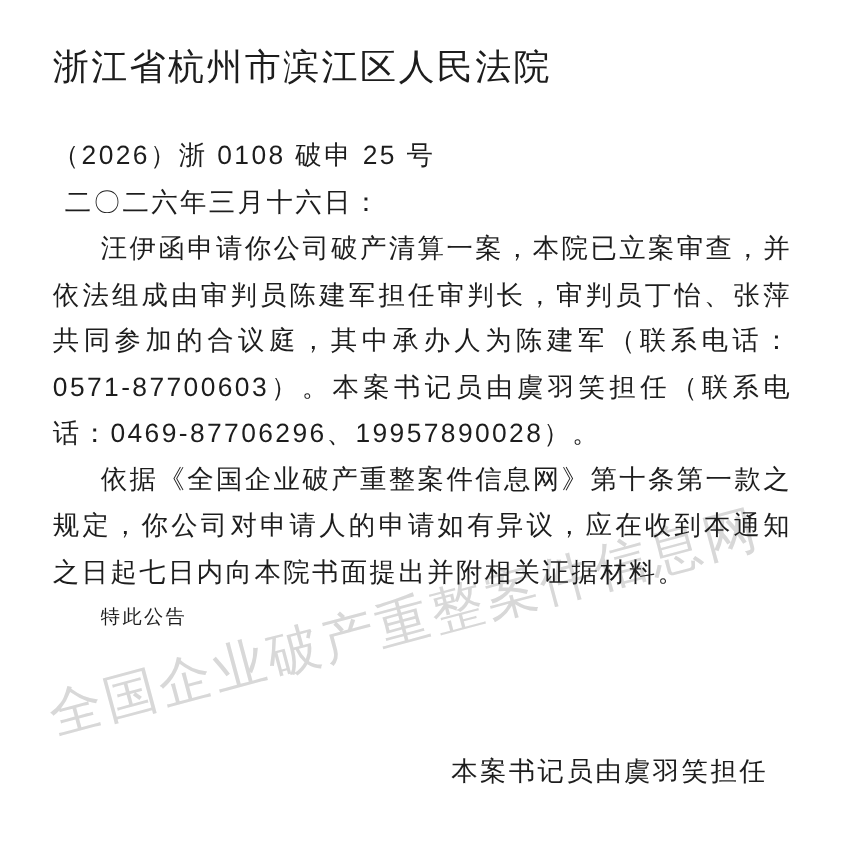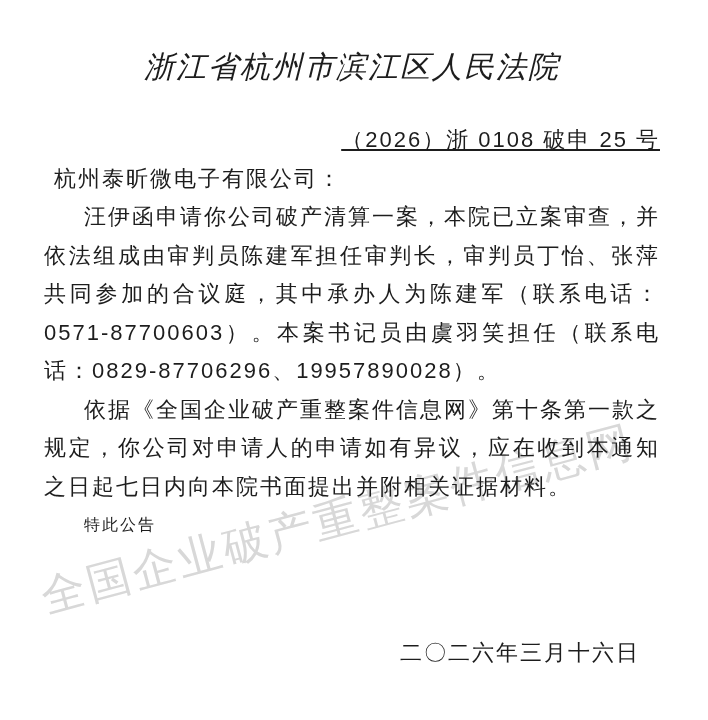--- a/index.html
+++ b/index.html
@@ -37,37 +37,33 @@
     user-select: none;
     pointer-events: none;
   }
   .content {
     position: relative;
     z-index: 1;
     padding: 37px 48px 0 44px;
   }
   .court-name,
   .doc-type {
-    margin: 10px;
-    text-align: center;
+    margin: 0;
     font-family: "DejaVu Serif", serif; 
     font-weight: 400;
     font-size: 30px;
     line-height: 40px;
     letter-spacing: 2px;
     color: #1d1d1d;
-    font-style: italic;
   }
   .case-number {
     margin-top: 34px;
-    text-align: right;
     font-size: 22px;
     line-height: 38.5px;
     letter-spacing: 2px;
-    text-decoration: underline;
   }
   .addressee {
     font-size: 22px;
     line-height: 38.5px;
     letter-spacing: 2px;
     padding-left: 10px;
   }
   .body-para {
     margin: 0;
     font-size: 22px;
@@ -99,24 +95,24 @@
 
   <div class="watermark">全国企业破产重整案件信息网</div>
 
   <div class="content">
 
     <h1 class="court-name">浙江省杭州市滨江区人民法院</h1>
 
 
     <div class="case-number">（2026）浙 0108 破申 25 号</div>
 
-    <div class="addressee">杭州泰昕微电子有限公司：</div>
+    <div class="addressee">二〇二六年三月十六日：</div>
 
-    <p class="body-para">汪伊函申请你公司破产清算一案，本院已立案审查，并依法组成由审判员陈建军担任审判长，审判员丁怡、张萍共同参加的合议庭，其中承办人为陈建军（联系电话：0571-87700603）。本案书记员由虞羽笑担任（联系电话：0829-87706296、19957890028）。</p>
+    <p class="body-para">汪伊函申请你公司破产清算一案，本院已立案审查，并依法组成由审判员陈建军担任审判长，审判员丁怡、张萍共同参加的合议庭，其中承办人为陈建军（联系电话：0571-87700603）。本案书记员由虞羽笑担任（联系电话：0469-87706296、19957890028）。</p>
 
     <p class="body-para">依据《全国企业破产重整案件信息网》第十条第一款之规定，你公司对申请人的申请如有异议，应在收到本通知之日起七日内向本院书面提出并附相关证据材料。</p>
 
     <div class="closing">特此公告</div>
 
-    <div class="date-line">二〇二六年三月十六日</div>
+    <div class="date-line">本案书记员由虞羽笑担任</div>
 
   </div>
 </div>
 
 </body></html>

